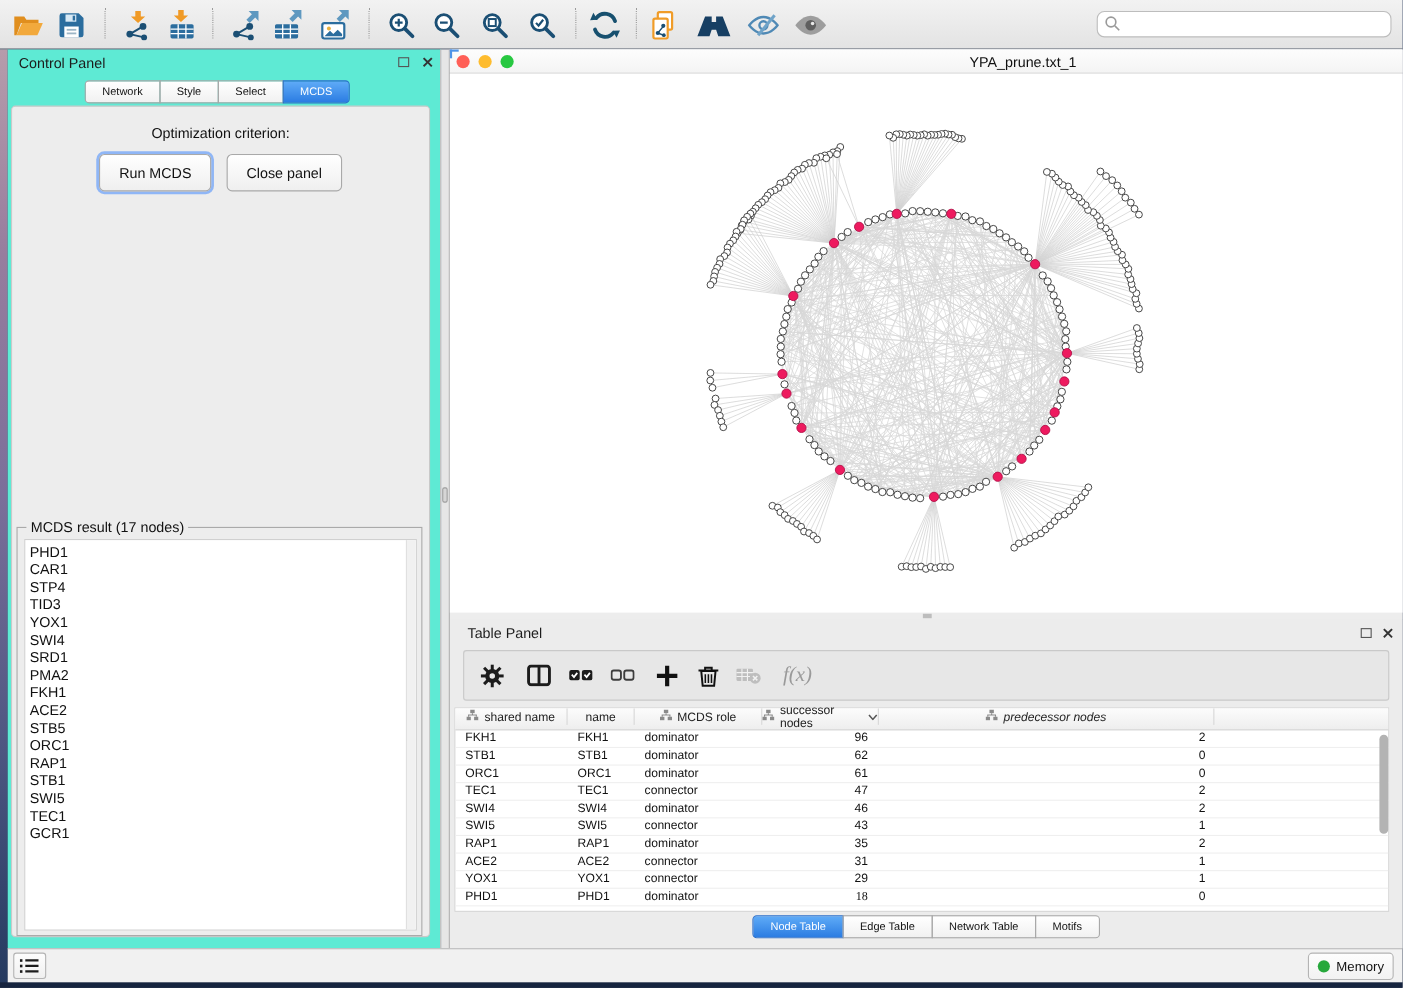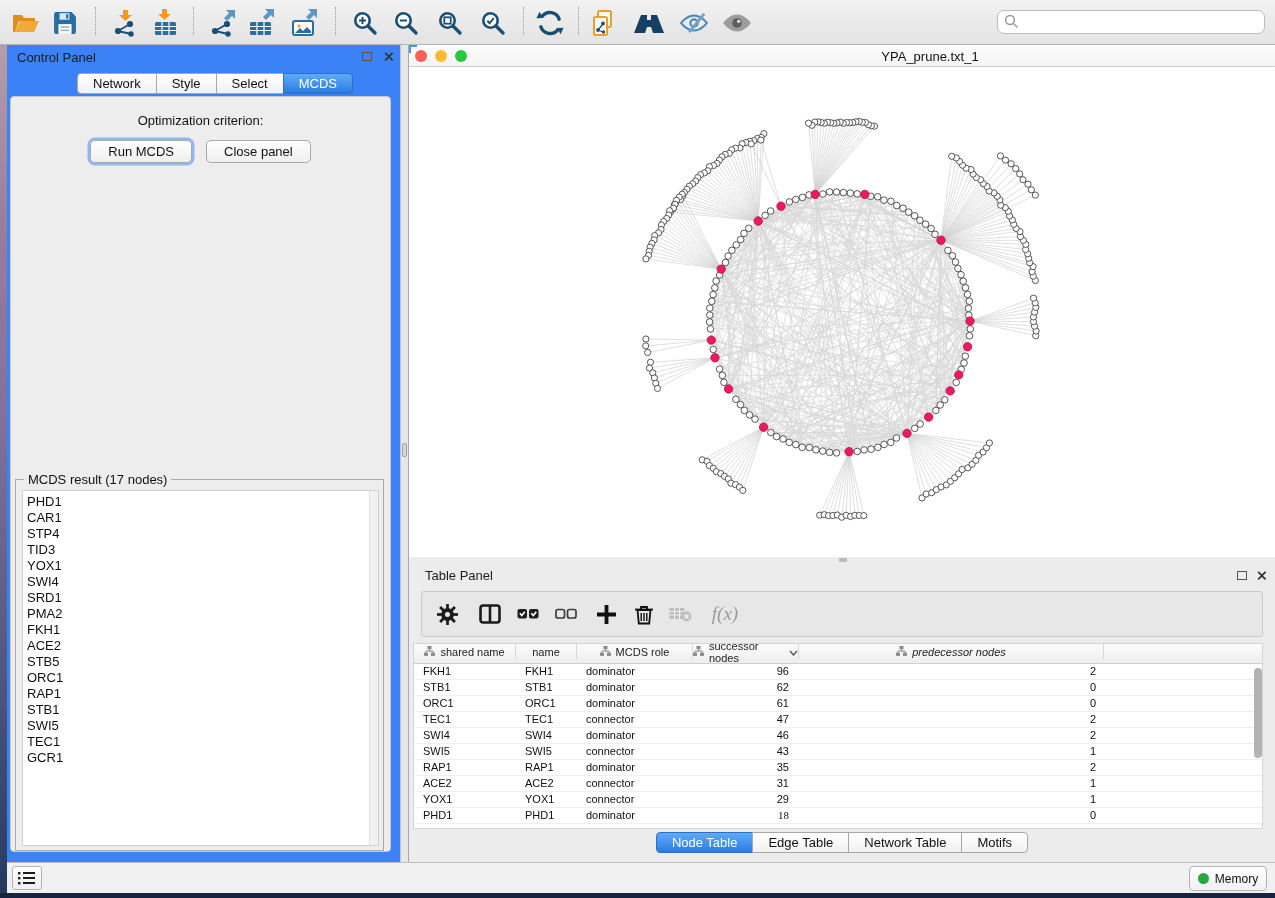--- a/index.html
+++ b/index.html
@@ -15,46 +15,46 @@
   .tb-btn { position:absolute; top:6px; width:34px; height:34px; display:flex;
     align-items:center; justify-content:center; cursor:default; }
   .tb-sep { position:absolute; top:7px; height:28px; width:0; border-left:1px dotted #9a9a9a; }
   .search-wrap { position:absolute; left:997px; top:10px; width:268px; height:24px; }
   .search-wrap input { width:100%; height:100%; border:1px solid #bdbdbd; border-radius:7px;
     background:#fff; padding:0 8px 0 26px; font-size:12px; outline:none; }
   .search-glyph { position:absolute; left:7px; top:4px; }
 
   
   .control-panel { position:absolute; left:7px; top:45px; width:394px; height:817px;
-    background:#3b82f6; border-right:1px solid #c2c2c2; }
+    background:#5eead4; border-right:1px solid #c2c2c2; }
   .cp-header { position:absolute; top:0; left:0; right:0; height:24px; }
   .cp-title { position:absolute; left:10px; top:5px; font-size:13px; color:#1c1c1c; }
   .win-float { position:absolute; width:10px; height:9px; border:1.5px solid #555; top:7px; }
   .win-close { position:absolute; top:3px; font-size:14px; font-weight:bold; color:#333; }
   .cp-header .win-float { left:355px; } .cp-header .win-close { left:376px; }
   .cp-tabs { position:absolute; top:28px; left:70px; height:21px; display:flex; }
-  .tab { height:21px; padding:0 15px; font-size:13px; line-height:20px; color:#111;
+  .tab { height:21px; padding:0 15px; font-size:10px; line-height:20px; color:#111;
     background:linear-gradient(#ffffff,#f1f1f1); border:1px solid #a8a8a8; margin-left:-1px; cursor:default; }
   .tab:first-child { border-radius:4px 0 0 4px; margin-left:0; }
   .tab:last-child { border-radius:0 4px 4px 0; }
   .tab.active { background:linear-gradient(#5fabf7,#2b7ce2); border-color:#2b6fca; color:#fff; }
   .cp-box { position:absolute; left:3px; right:9px; top:51px; bottom:10px;
     background:#ededed; border:1px solid #c9c9c9; border-radius:4px; }
   .opt-label { margin-top:16px; text-align:center; font-size:13px; color:#111; }
   .dropdown { position:relative; width:312px; height:24px; margin:10px auto 0;
     background:#fff; border:1px solid #a9a9a9; border-radius:5px; }
   .dropdown .dd-text { display:block; font-size:13px; line-height:22px; padding-left:10px;
     color:#111; white-space:nowrap; }
   .dd-stepper { position:absolute; right:1px; top:1px; width:20px; height:20px;
     background:linear-gradient(#5aa8f7,#2277e8); border-radius:4px; }
   .dd-stepper i { position:absolute; left:5px; width:0; height:0; border-left:5px solid transparent; border-right:5px solid transparent; }
   .dd-stepper i.up { top:3px; border-bottom:5px solid #fff; }
   .dd-stepper i.dn { bottom:3px; border-top:5px solid #fff; }
   .btn-row { margin-top:12px; display:flex; justify-content:center; gap:14px; }
-  .mac-btn { height:23px; padding:0 17px; font-size:13px; color:#111;
+  .mac-btn { height:34px; padding:0 17px; font-size:13px; color:#111;
     background:linear-gradient(#ffffff,#efefef); border:1px solid #a9a9a9; border-radius:5px; cursor:default; }
   .mac-btn.focus { box-shadow:0 0 0 2.5px rgba(92,152,250,.65); }
   .group-box { position:absolute; left:4px; top:382px; width:369px; height:372px;
     border:1px solid #aaaaaa; }
   .group-legend { position:absolute; top:-8px; left:8px; background:#ededed; padding:0 4px;
     font-size:13px; color:#111; }
   .mcds-list { position:absolute; left:6px; top:10px; width:357px; height:356px;
     background:#fff; border:1px solid #d0d0d0; overflow:hidden; }
   .mcds-list .scroll-track { position:absolute; right:0; top:0; bottom:0; width:9px;
     background:#f1f1f1; border-left:1px solid #e0e0e0; }

